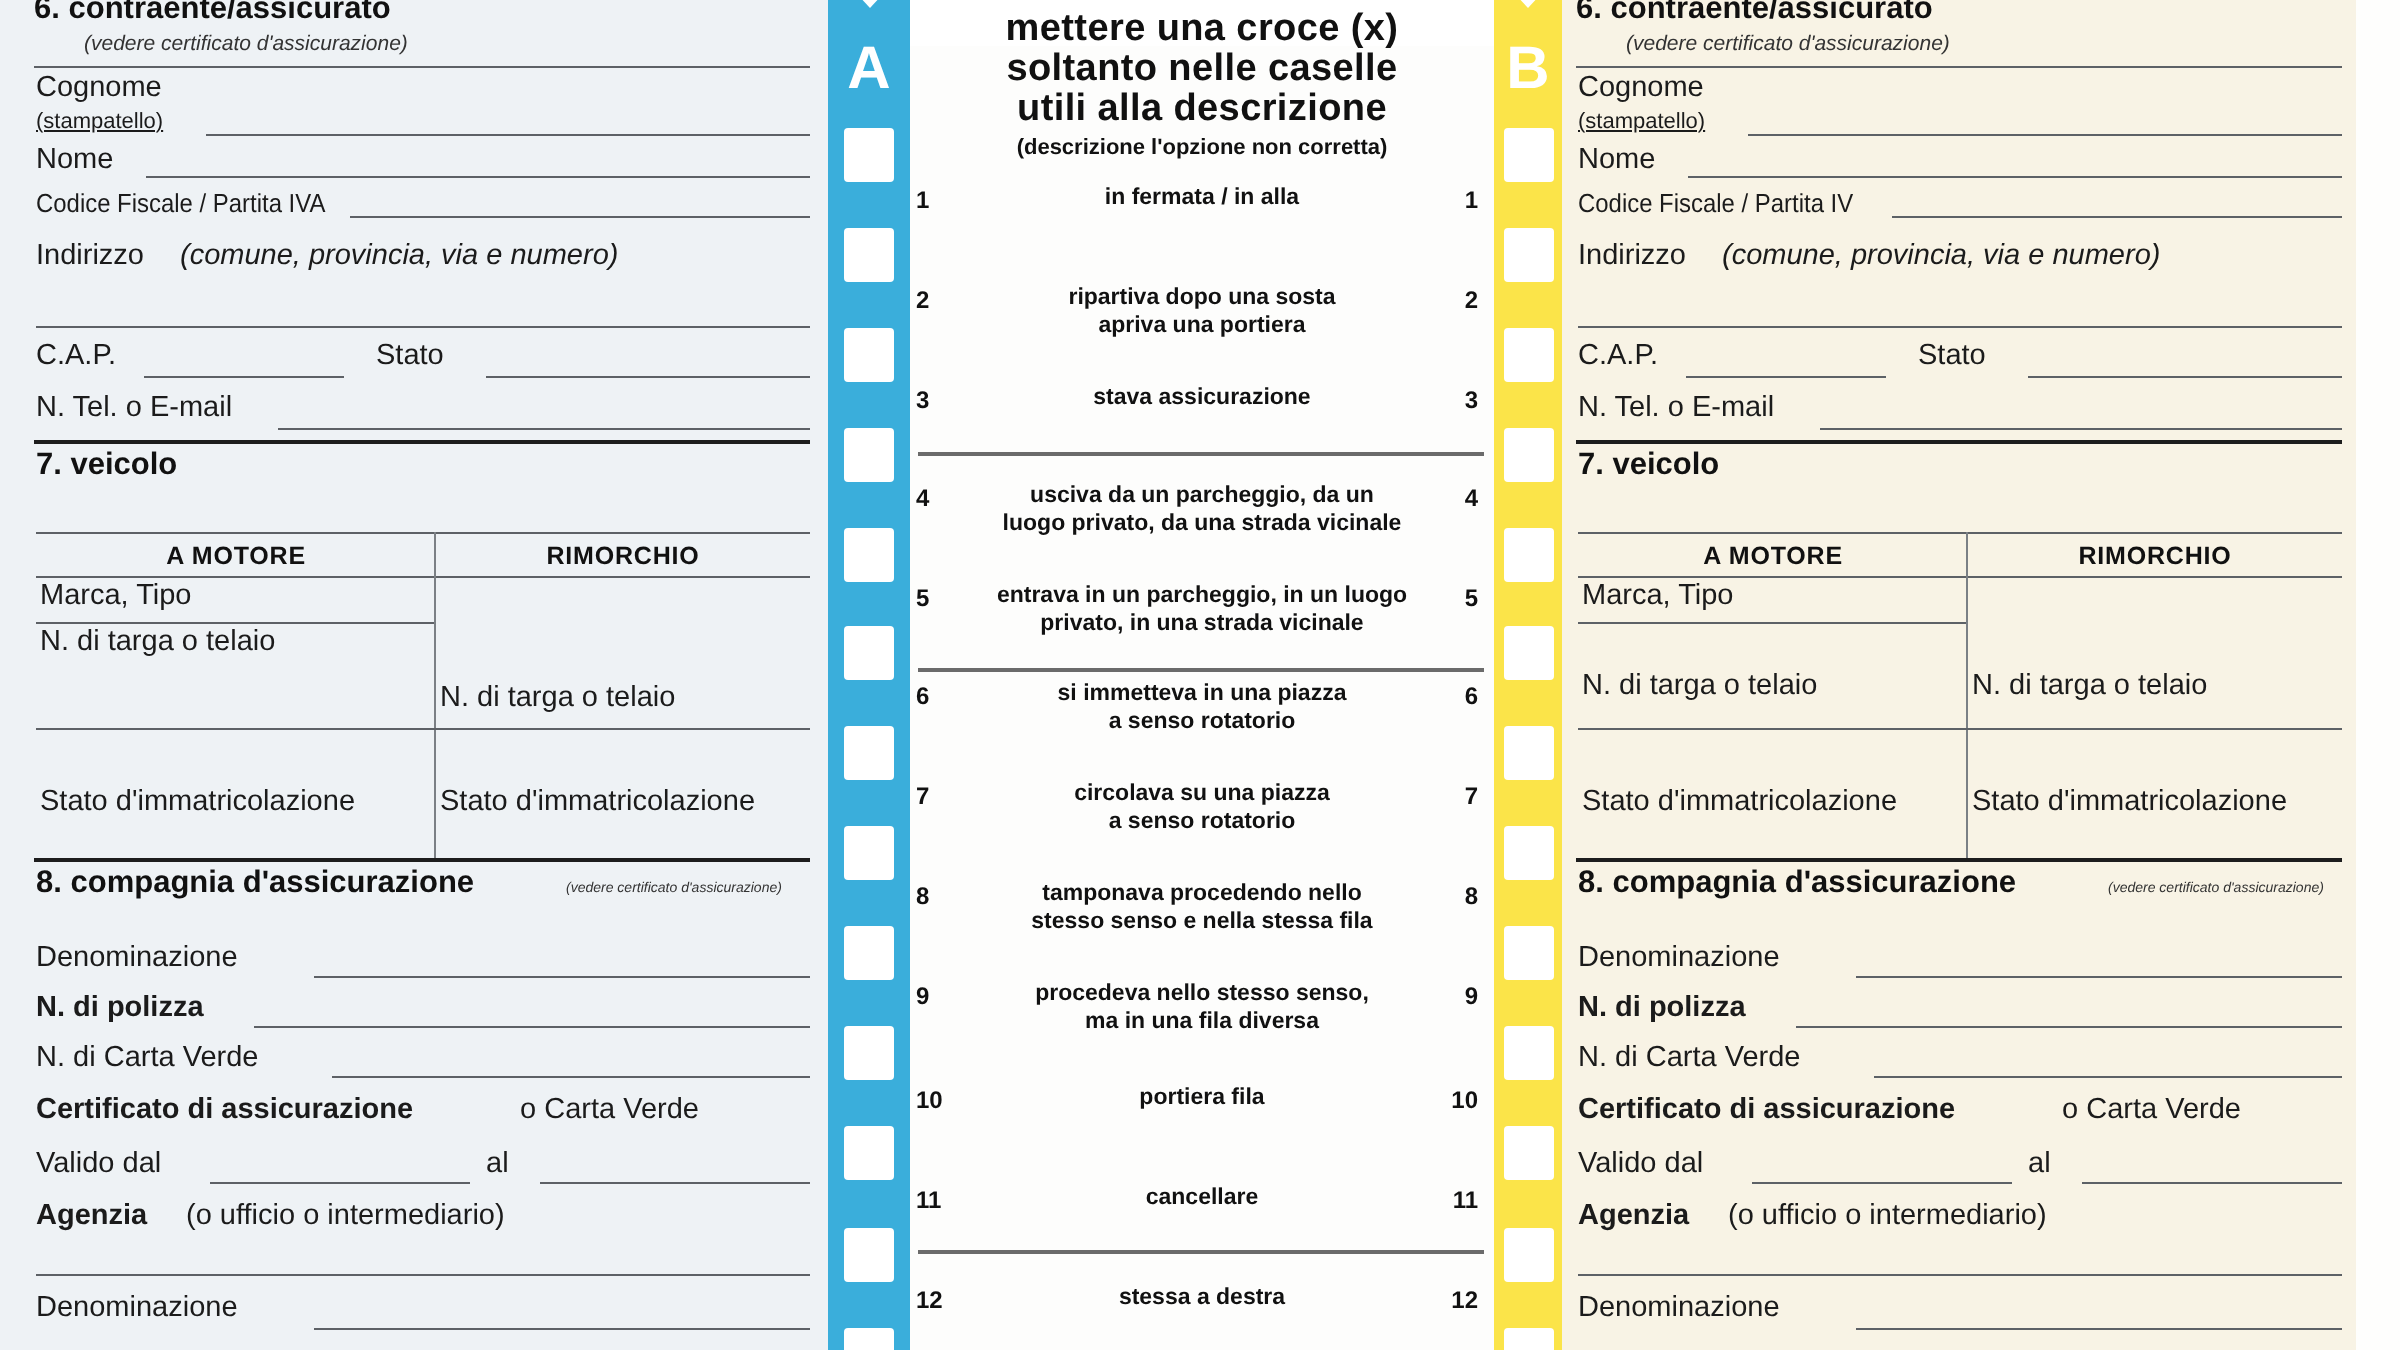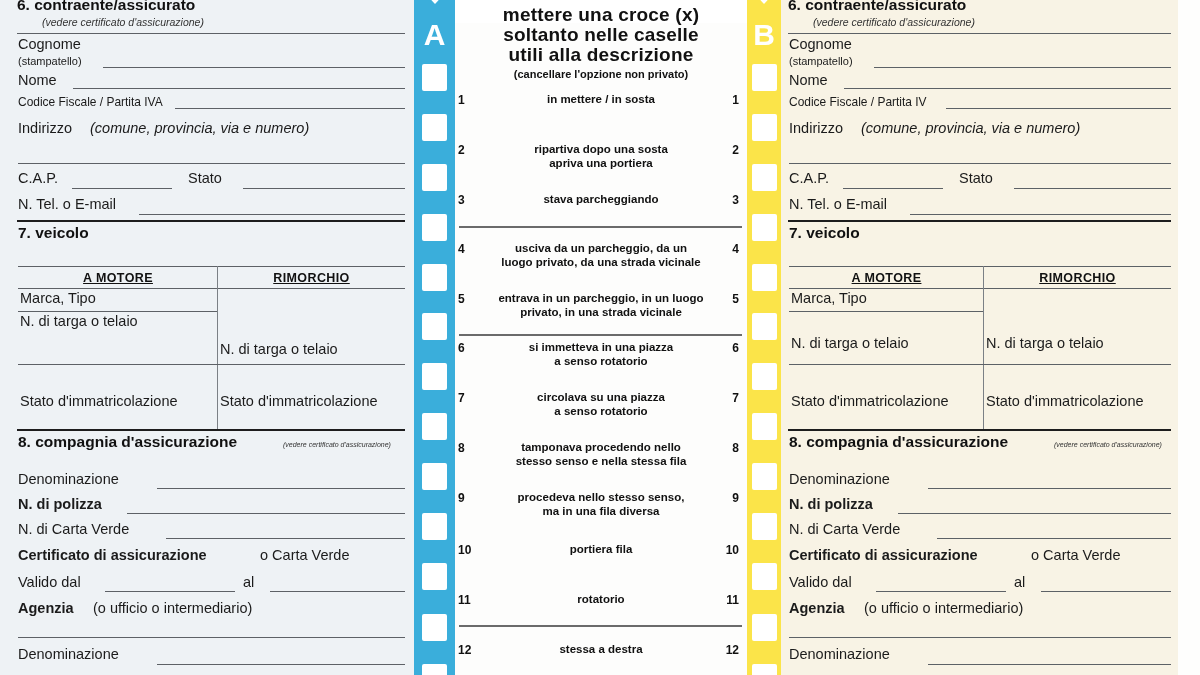--- a/index.html
+++ b/index.html
@@ -146,21 +146,21 @@
     white-space: nowrap;
   }
   .lbl {
     position: absolute;
     font-size: 14.5px;
     color: #1b1b1b;
     white-space: nowrap;
   }
   .lbl.b { font-weight: bold; }
   .lbl.it { font-style: italic; }
-  .lbl.sm { font-size: 11px; }
+  .lbl.sm { font-size: 11px; text-decoration: underline; }
   .lbl.cond { font-size: 13px; transform: scaleX(.92); transform-origin: left center; }
 
   .rule {
     position: absolute;
     height: 1px;
     background: #5d6166;
   }
   .rule-thick {
     position: absolute;
     height: 2px;
@@ -172,21 +172,20 @@
     background: #7b8085;
   }
 
   .thead {
     position: absolute;
     text-align: center;
     font-weight: bold;
     font-size: 12.5px;
     letter-spacing: .4px;
     color: #111;
-    text-decoration: underline;
   }
 </style>
 </head>
 <body>
 
 <div id="sheet">
 
   <div class="panel-a">
 
     <div class="sec-title" style="left:17px; top:-4px;">6. contraente/assicurato</div>
@@ -284,38 +283,38 @@
     <div class="chk" style="top:563px;"></div>
     <div class="chk" style="top:614px;"></div>
     <div class="chk" style="top:664px;"></div>
   </div>
 
   <div class="panel-mid">
     <div class="mid-head" style="top:-18px;">
       <div class="l1">mettere una croce (x)</div>
       <div class="l1">soltanto nelle caselle</div>
       <div class="l1">utili alla descrizione</div>
-      <div class="l2">(cancellare l'opzione non privato)</div>
+      <div class="l2">(descrizione l'opzione non corretta)</div>
     </div>
 
     <div class="mid-row" style="top:70px;">
       <div class="num-l">1</div>
-      <div class="desc">in mettere / in sosta</div>
+      <div class="desc">in fermata / in alla</div>
       <div class="num-r">1</div>
     </div>
 
     <div class="mid-row" style="top:120px;">
       <div class="num-l">2</div>
       <div class="desc">ripartiva dopo una sosta<br>apriva una portiera</div>
       <div class="num-r">2</div>
     </div>
 
     <div class="mid-row" style="top:170px;">
       <div class="num-l">3</div>
-      <div class="desc">stava parcheggiando</div>
+      <div class="desc">stava assicurazione</div>
       <div class="num-r">3</div>
     </div>
     <div class="mid-sep" style="top:203px;"></div>
 
     <div class="mid-row" style="top:219px;">
       <div class="num-l">4</div>
       <div class="desc">usciva da un parcheggio, da un<br>luogo privato, da una strada vicinale</div>
       <div class="num-r">4</div>
     </div>
 
@@ -351,21 +350,21 @@
     </div>
 
     <div class="mid-row" style="top:520px;">
       <div class="num-l">10</div>
       <div class="desc">portiera fila</div>
       <div class="num-r">10</div>
     </div>
 
     <div class="mid-row" style="top:570px;">
       <div class="num-l">11</div>
-      <div class="desc">rotatorio</div>
+      <div class="desc">cancellare</div>
       <div class="num-r">11</div>
     </div>
     <div class="mid-sep" style="top:602px;"></div>
 
     <div class="mid-row" style="top:620px;">
       <div class="num-l">12</div>
       <div class="desc">stessa a destra</div>
       <div class="num-r">12</div>
     </div>
 

